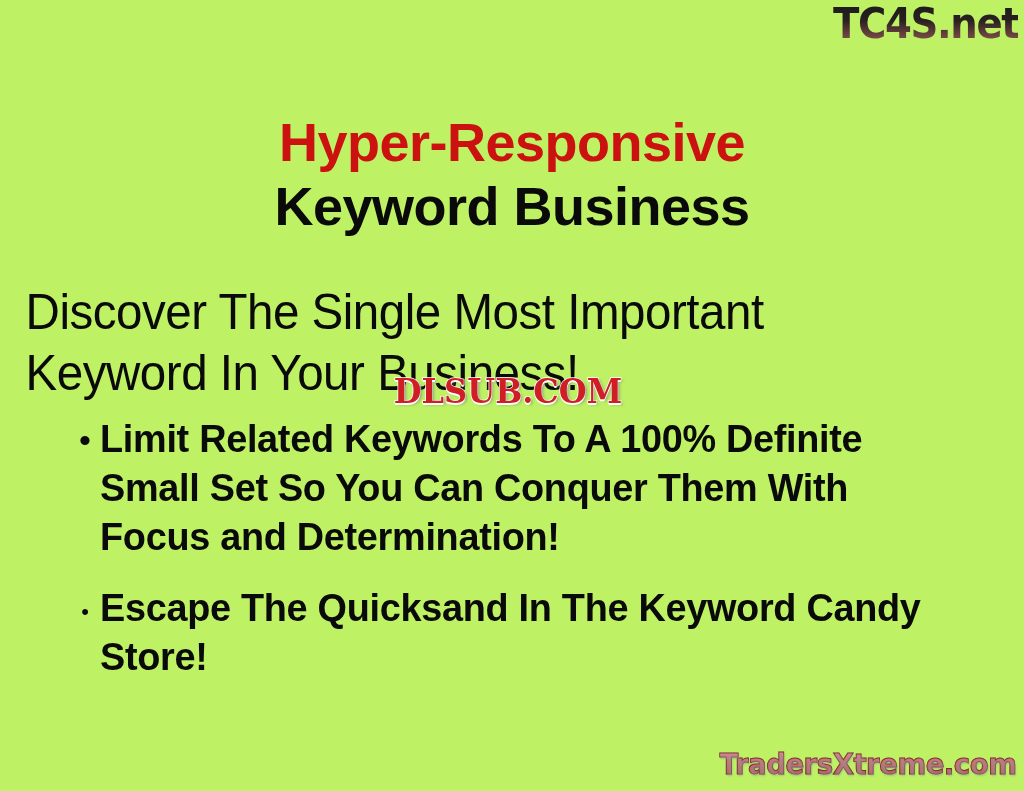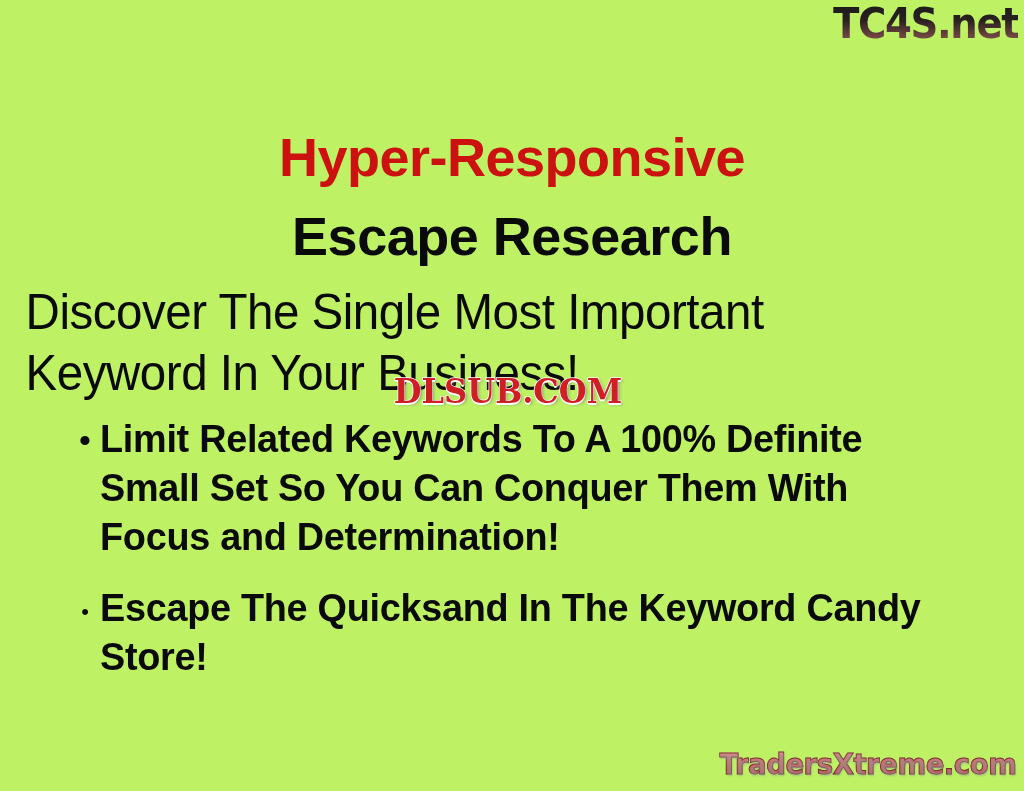--- a/index.html
+++ b/index.html
@@ -47,21 +47,20 @@
     width: 1024px;
     text-align: center;
   }
   .title-line {
     font-family: "Liberation Sans", sans-serif;
     font-weight: bold;
     font-size: 54px;
     line-height: 64px;
     letter-spacing: -0.5px;
     white-space: nowrap;
-    margin-top: 15px;
   }
   #title-line-1 { color: #cc1111; }
   #title-line-2 { color: #0a0a0a; }
 
   
   #subtitle-block {
     position: absolute;
     top: 282px;
     left: 0;
     width: 1024px;
@@ -165,21 +164,21 @@
 </style>
 </head>
 <body>
 
 <div id="slide">
 
   <div id="brand-logo">TC4S.net</div>
 
   <div id="title-block">
     <div class="title-line" id="title-line-1">Hyper-Responsive</div>
-    <div class="title-line" id="title-line-2">Escape Research</div>
+    <div class="title-line" id="title-line-2">Keyword Business</div>
   </div>
 
   <div id="subtitle-block">
     <div class="subtitle-line" id="subtitle-line-1">Discover The Single Most Important</div>
     <div class="subtitle-line" id="subtitle-line-2">Keyword In Your Business!</div>
   </div>
 
   <div id="watermark">DLSUB.COM</div>
 
   <div id="bullet-list">

